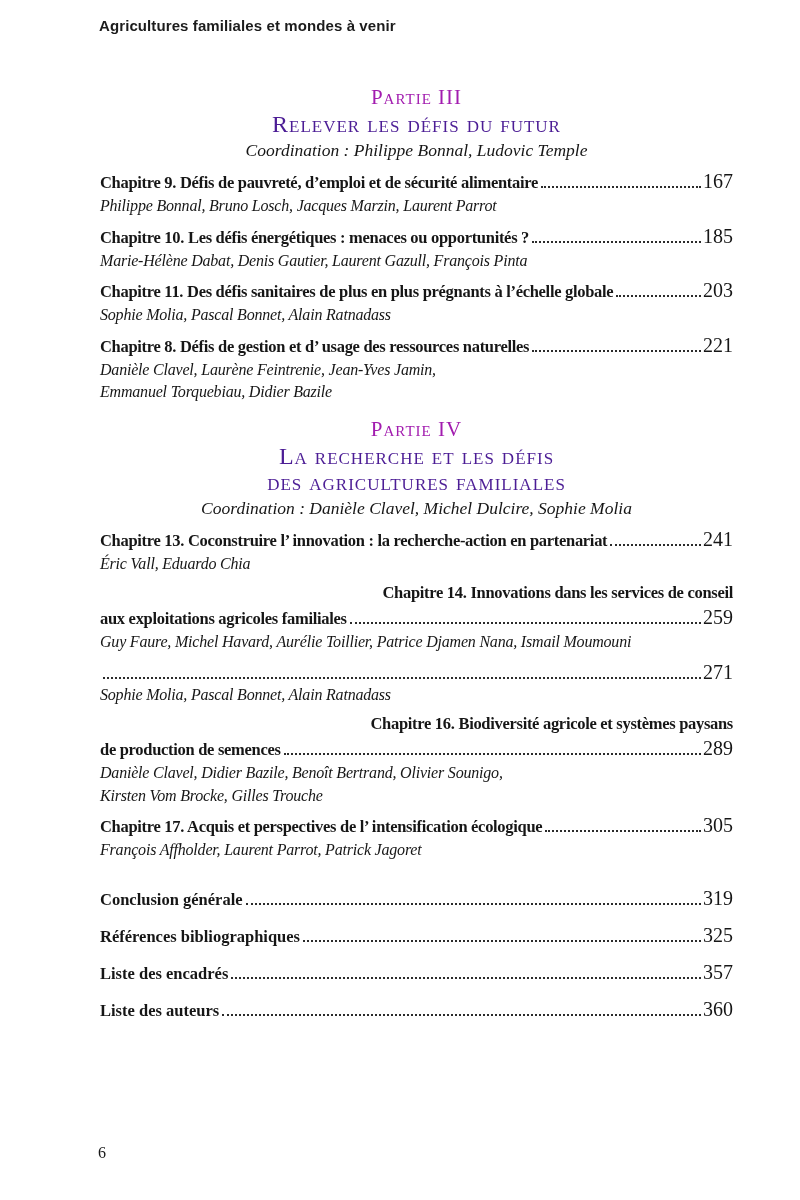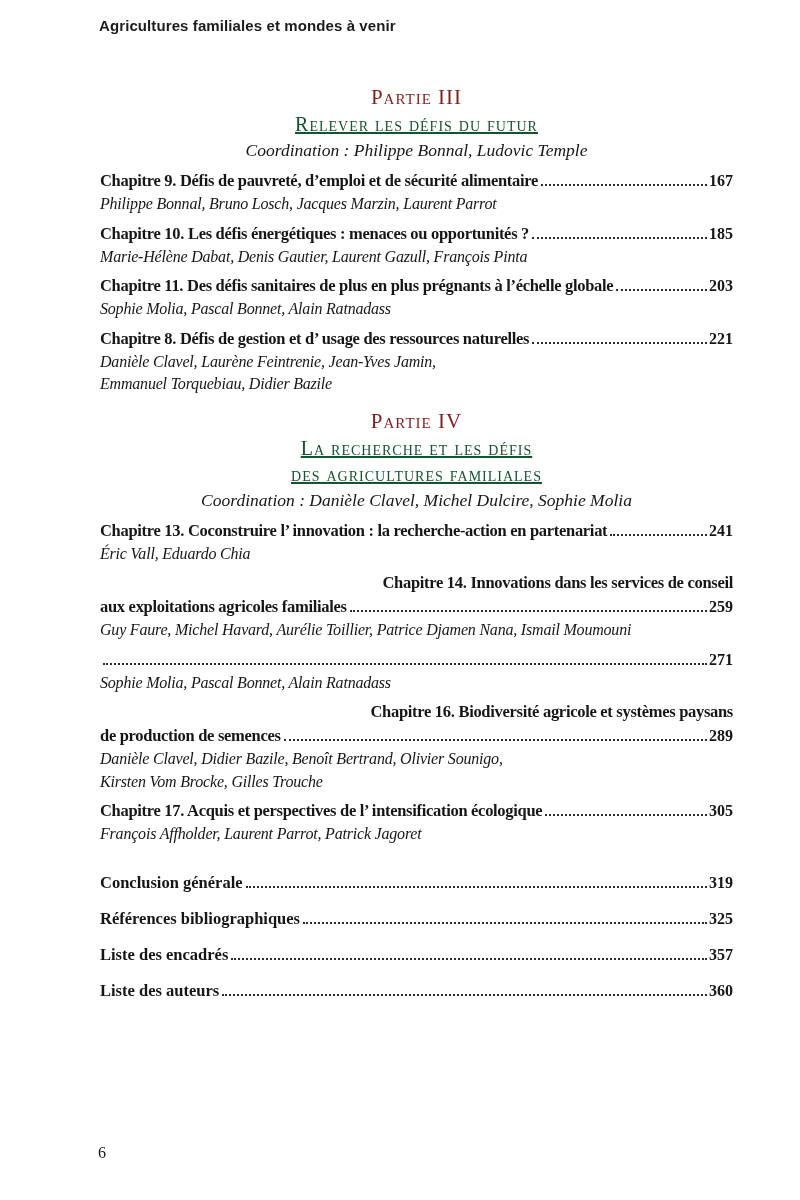--- a/index.html
+++ b/index.html
@@ -34,29 +34,28 @@
     top: 84px;
     width: 633px;
   }
   .part-block { text-align: center; }
   .part-block + .part-block { margin-top: 12px; }
   .part-label {
     font-variant: small-caps;
     font-size: 21px;
     line-height: 27px;
     letter-spacing: 1px;
-    color: #7f1d1d;
+    color: #a21caf;
   }
   .part-subtitle {
     font-variant: small-caps;
-    font-size: 20px;
+    font-size: 24px;
     line-height: 26px;
     letter-spacing: 1px;
-    color: #14532d;
-    text-decoration: underline;
+    color: #4c1d95;
   }
   .part-coordination {
     font-style: italic;
     font-size: 17.5px;
     line-height: 27px;
   }
   .entries { margin-top: 3px; text-align: left; }
   .entry { margin: 5px 0 6px 0; }
   .title-line {
     display: flex;
@@ -69,22 +68,22 @@
     justify-content: flex-end;
   }
   .title-text { white-space: nowrap; }
   .leader {
     flex: 1 1 auto;
     min-width: 10px;
     border-bottom: 2px dotted #2b2b2b;
     margin: 0 2px 4px 3px;
   }
   .page-num {
-    font-weight: 700;
-    font-size: 16px;
+    font-weight: 400;
+    font-size: 20px;
     letter-spacing: 0;
   }
   .authors-line {
     font-style: italic;
     font-size: 16px;
     line-height: 22.5px;
     letter-spacing: -0.2px;
     white-space: nowrap;
   }
   .backmatter { margin-top: 24px; text-align: left; }

